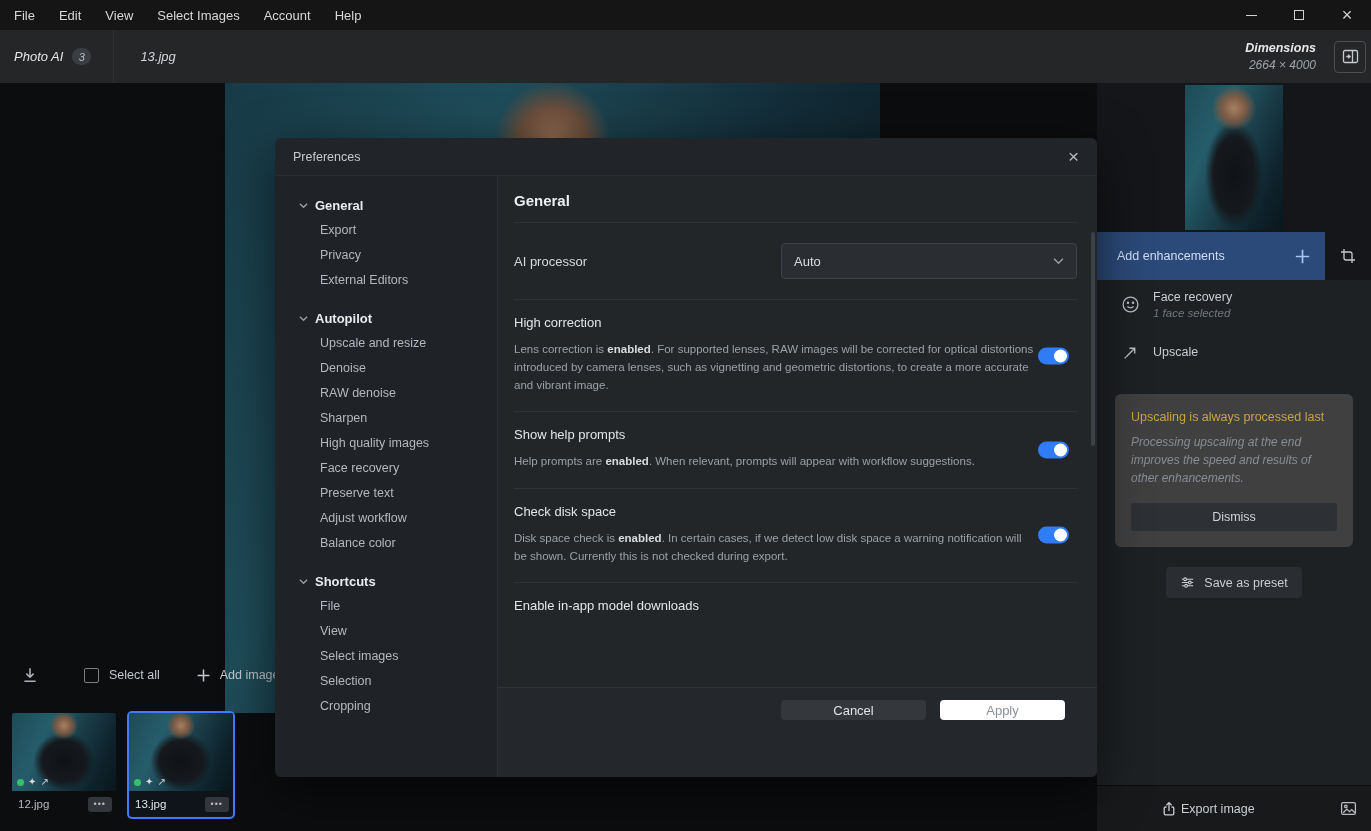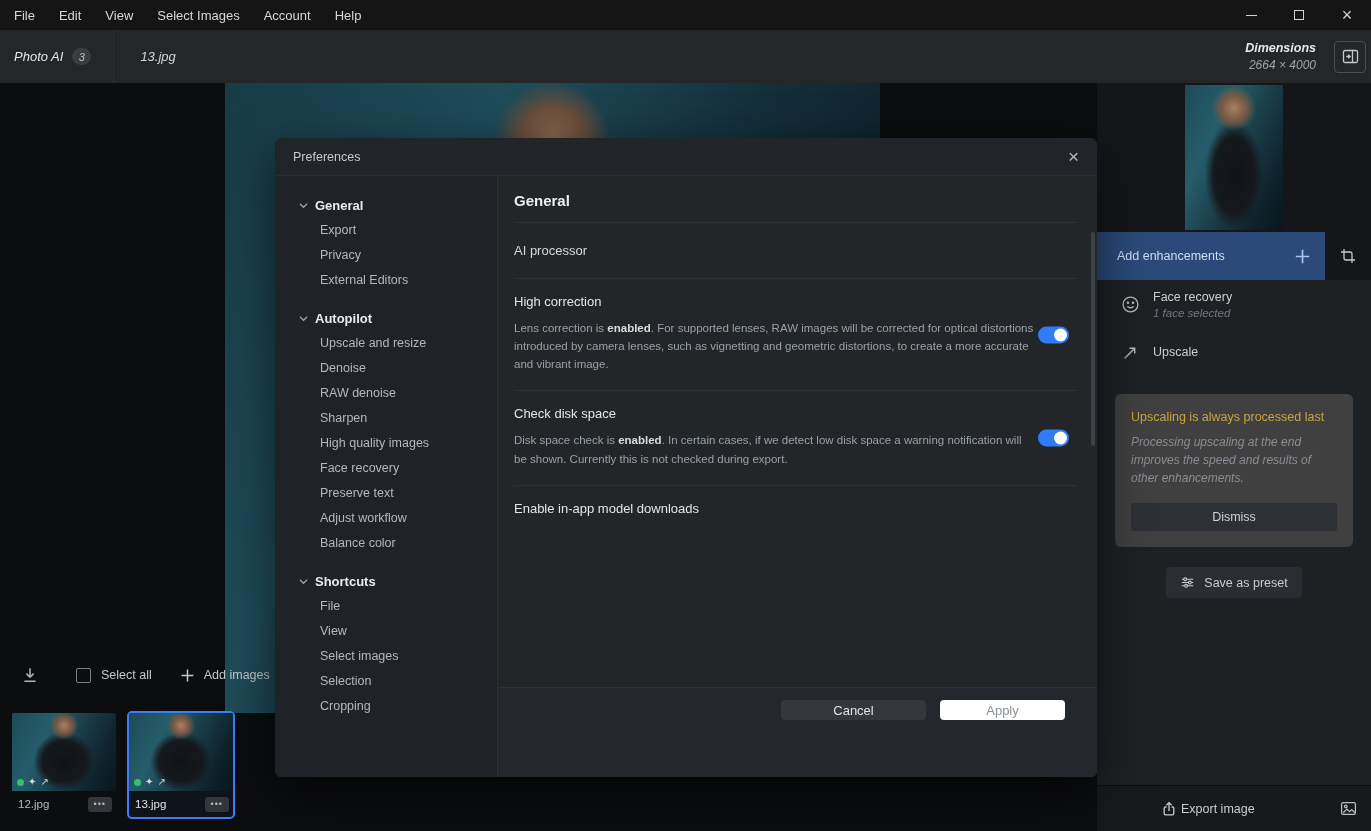--- a/index.html
+++ b/index.html
@@ -37,21 +37,21 @@
   }
 
   .photo-sim {
     background:
       radial-gradient(circle at 50% 16%, #a88062 0%, #7a5a44 9%, rgba(122,90,68,0) 17%),
       radial-gradient(ellipse 38% 48% at 50% 62%, #101316 0%, #15191d 55%, rgba(21,25,29,0) 78%),
       linear-gradient(115deg, #1e4a57 0%, #265d6b 30%, #1a3d49 55%, #0e232c 80%, #0a161c 100%);
   }
 
   
-  .bottom-toolbar { position:absolute; left:0; top:567px; height:50px; display:flex; align-items:center; gap:12px; padding-left:16px; }
+  .bottom-toolbar { position:absolute; left:0; top:567px; height:50px; display:flex; align-items:center; gap:20px; padding-left:16px; }
   .import-btn { width:28px; display:flex; justify-content:center; color:#aeb2b6; }
   .selectall { display:flex; align-items:center; gap:10px; margin-left:20px; }
   .checkbox { width:15px; height:15px; border:1.5px solid #7b8085; border-radius:2px; background:transparent; }
   .tool-label { font-size:12.5px; color:#c3c7cb; }
   .add-images { display:flex; align-items:center; gap:9px; margin-left:16px; color:#c3c7cb; }
 
   
   .filmstrip { position:absolute; left:12px; top:630px; display:flex; gap:13px; }
   .thumb-card { width:104px; border-radius:3px; }
   .thumb-card.selected { box-shadow:0 0 0 2px #3c7dff; background:#0f141b; }
@@ -367,30 +367,45 @@
           <div class="side-item">Cropping</div>
         </div>
       </div>
 
       <div class="dlg-content">
         <div class="content-scroll">
           <div class="content-heading">General</div>
 
           <div class="row-ai">
             <span class="row-label">AI processor</span>
+            <div class="select-box">
+              <span>Auto</span>
+              <span class="chev">
+                <svg width="11" height="8" viewBox="0 0 10 7" fill="none" stroke="currentColor" stroke-width="1.3">
+                    <path d="M1 1.5l4 4 4-4"></path>
+                  </svg>
+              </span>
+            </div>
           </div>
 
           <div class="setting-row">
             <div class="setting-title">High correction</div>
             <div class="setting-desc"><span>Lens correction is </span><b>enabled</b><span>. For supported lenses, RAW images will be corrected for optical distortions introduced by camera lenses, such as vignetting and geometric distortions, to create a more accurate and vibrant image.</span></div>
             <div class="toggle">
                 <span class="knob"></span>
               </div>
           </div>
 
+          <div class="setting-row">
+            <div class="setting-title">Show help prompts</div>
+            <div class="setting-desc"><span>Help prompts are </span><b>enabled</b><span>. When relevant, prompts will appear with workflow suggestions.</span></div>
+            <div class="toggle">
+                <span class="knob"></span>
+              </div>
+          </div>
 
           <div class="setting-row">
             <div class="setting-title">Check disk space</div>
             <div class="setting-desc"><span>Disk space check is </span><b>enabled</b><span>. In certain cases, if we detect low disk space a warning notification will be shown. Currently this is not checked during export.</span></div>
             <div class="toggle">
                 <span class="knob"></span>
               </div>
           </div>
 
           <div class="partial-row">

